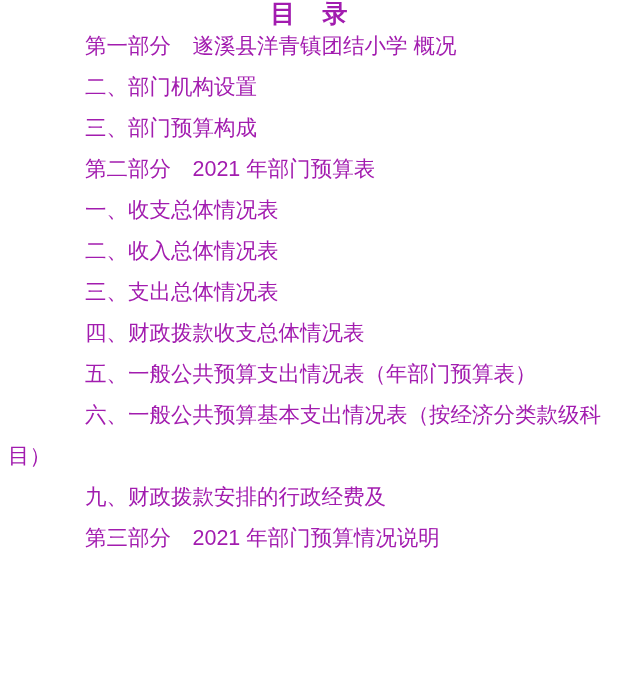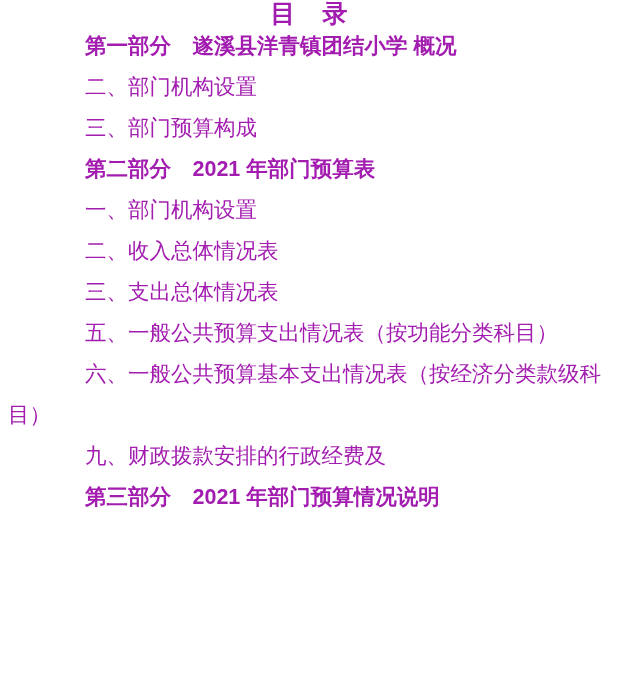--- a/index.html
+++ b/index.html
@@ -32,21 +32,21 @@
     margin: 0;
   }
   .line {
     height: 41px;
     line-height: 41px;
     font-size: 21.5px;
     white-space: pre;
     overflow: hidden;
   }
   .line.heading {
-    font-weight: bold;
+    font-weight: normal;
     padding-left: 77px;
   }
   .line.item {
     font-weight: normal;
     padding-left: 77px;
   }
   .line.continuation {
     font-weight: normal;
     padding-left: 0;
   }
@@ -54,22 +54,23 @@
 </head>
 <body>
 
 <div class="page">
   <h1 class="doc-title">目　录</h1>
   <div class="toc-list">
       <div class="line heading">第一部分　遂溪县洋青镇团结小学 概况</div>
       <div class="line item">二、部门机构设置</div>
       <div class="line item">三、部门预算构成</div>
       <div class="line heading">第二部分　2021 年部门预算表</div>
-      <div class="line item">一、部门机构设置</div>
+      <div class="line item">一、收支总体情况表</div>
       <div class="line item">二、收入总体情况表</div>
       <div class="line item">三、支出总体情况表</div>
-      <div class="line item">五、一般公共预算支出情况表（按功能分类科目）</div>
+      <div class="line item">四、财政拨款收支总体情况表</div>
+      <div class="line item">五、一般公共预算支出情况表（年部门预算表）</div>
       <div class="line item">六、一般公共预算基本支出情况表（按经济分类款级科</div>
       <div class="line continuation">目）</div>
       <div class="line item">九、财政拨款安排的行政经费及</div>
       <div class="line heading">第三部分　2021 年部门预算情况说明</div>
     </div>
 </div>
 
 </body></html>

